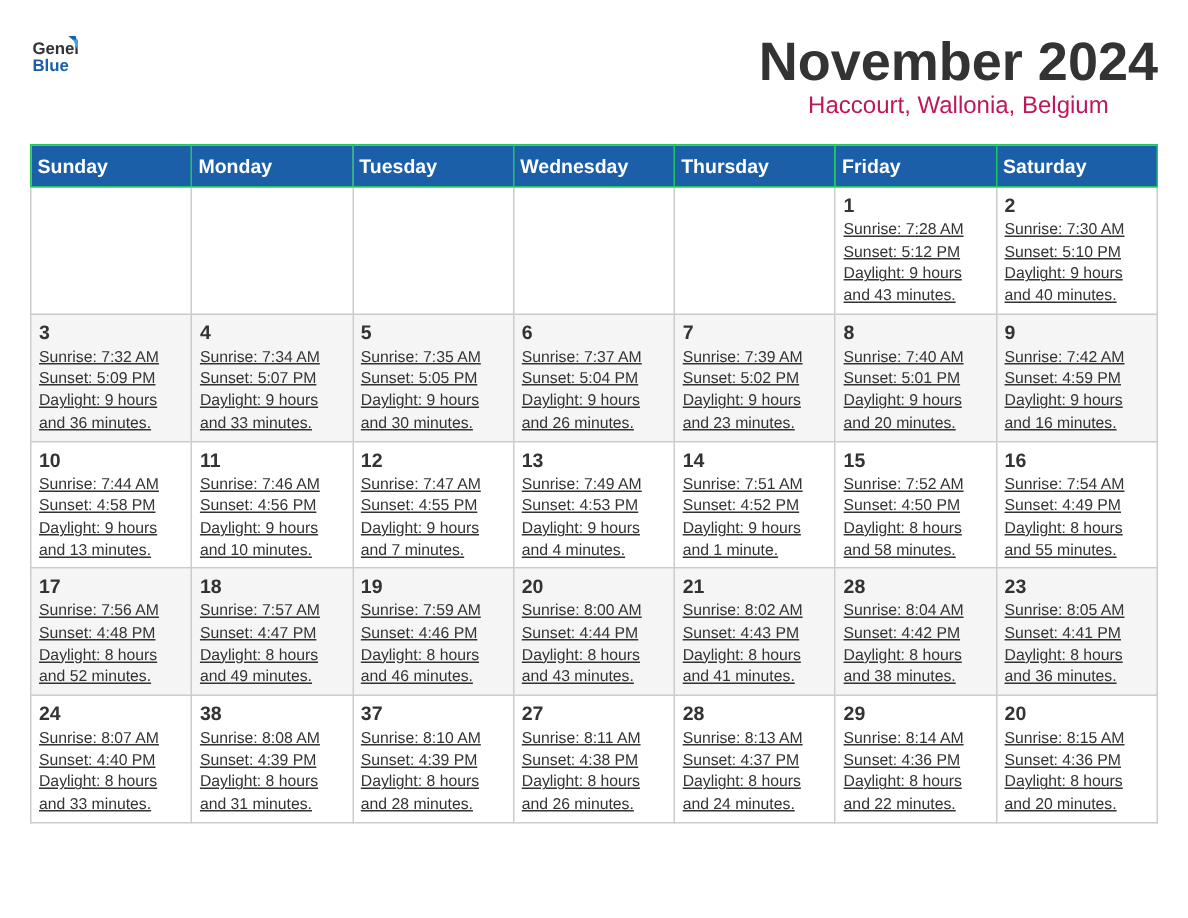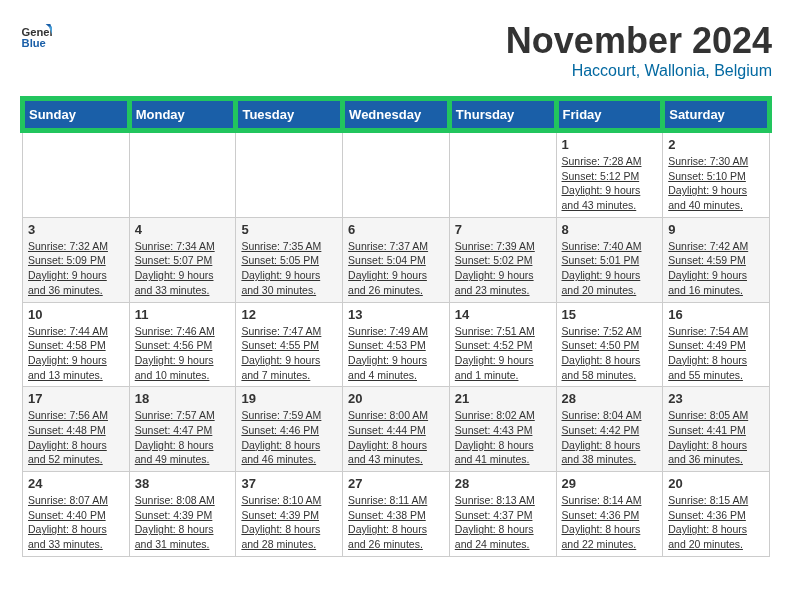--- a/index.html
+++ b/index.html
@@ -19,44 +19,44 @@
     .logo {
       display: flex;
       align-items: center;
       gap: 4px;
     }
     .logo-icon {
       width: 32px;
       height: 32px;
     }
     .title-area {
-      text-align: right;
+      text-align: center;
     }
     .month-title {
       font-size: 36px;
       font-weight: bold;
       color: #333;
     }
     .location-title {
       font-size: 16px;
-      color: #0369a1;
+      color: #be185d;
     }
     table {
       width: 100%;
       border-collapse: collapse;
       table-layout: fixed;
     }
     thead tr th {
       background-color: #1a5fa8;
       color: #fff;
       font-size: 13px;
       font-weight: bold;
       padding: 6px 4px;
       text-align: left;
-      border: 5px solid #22c55e;
+      border: 1px solid #22c55e;
     }
     tbody tr td {
       vertical-align: top;
       border: 1px solid #ccc;
       padding: 4px 5px;
       font-size: 11px;
       color: #333;
       height: 80px;
       background: #fff;
     }

